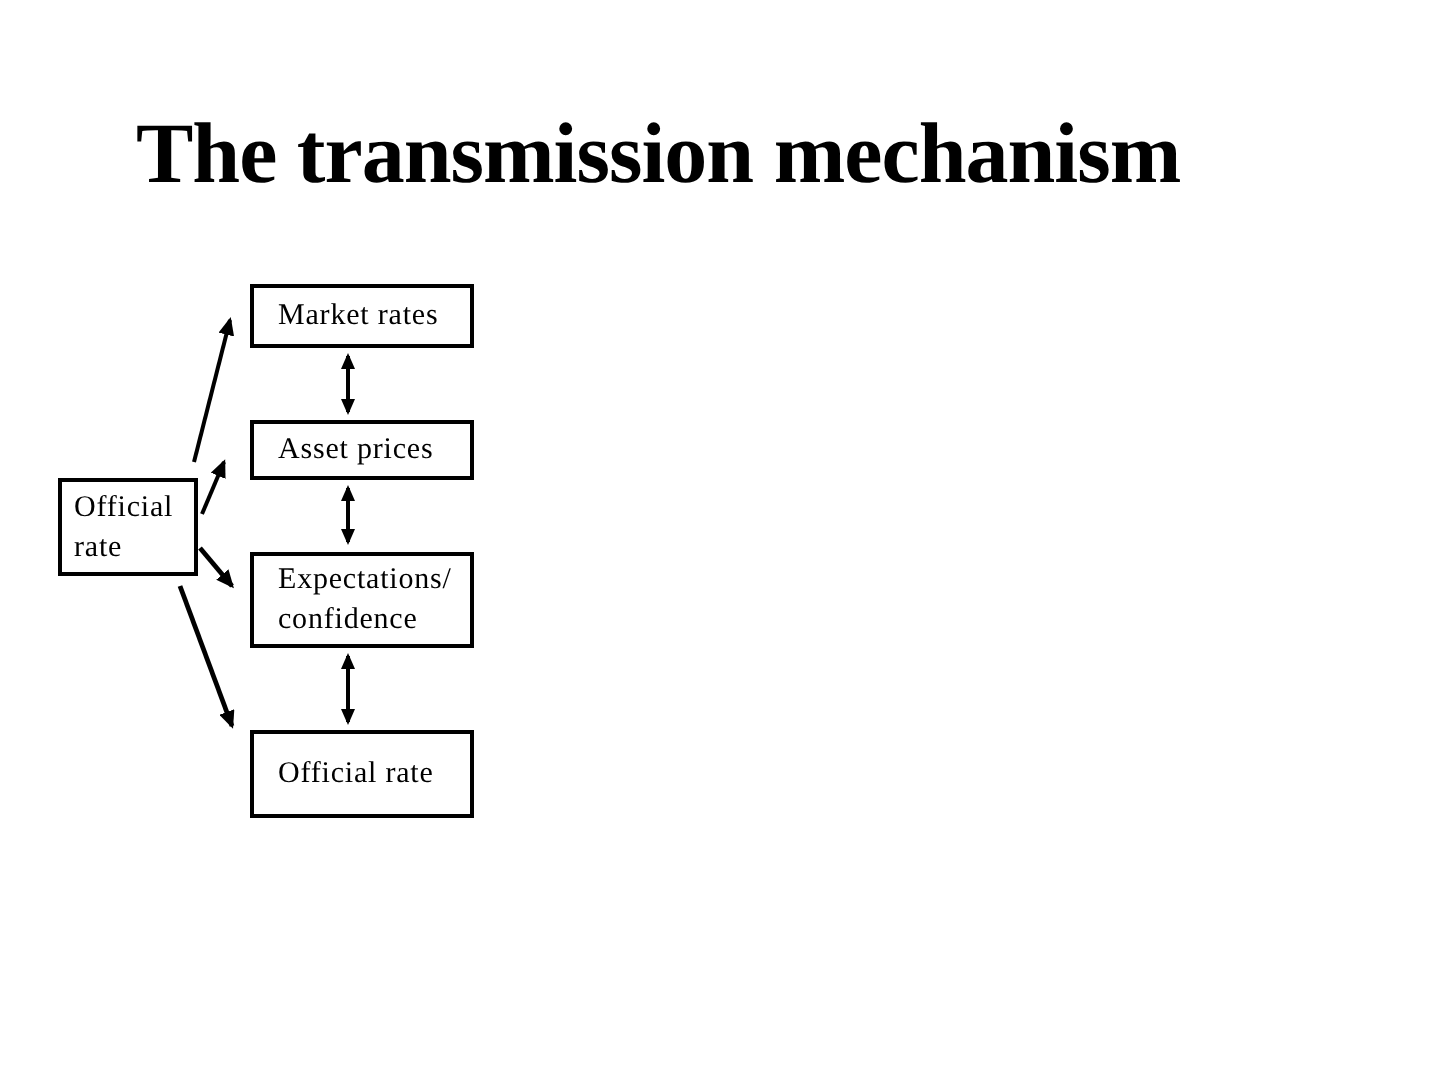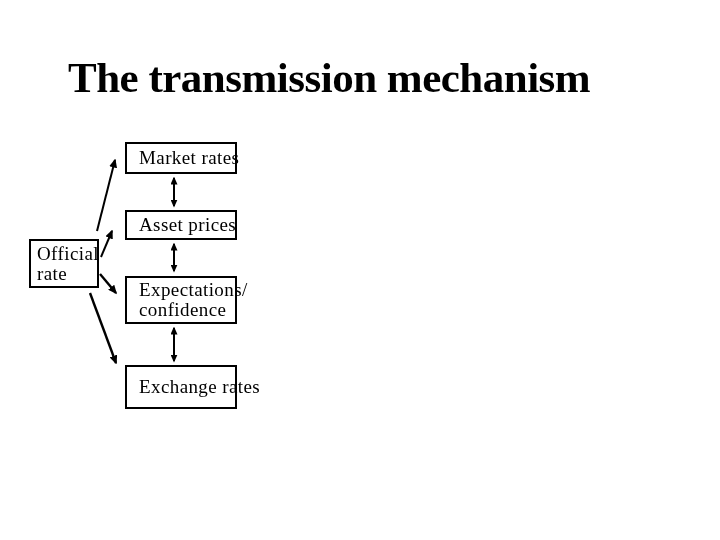--- a/index.html
+++ b/index.html
@@ -31,21 +31,21 @@
   .dbox {
     position: absolute;
     box-sizing: border-box;
     border: 2px solid #000000;
     background: #ffffff;
     display: flex;
     flex-direction: column;
     justify-content: center;
     padding-left: 12px;
     padding-right: 2px;
-    font-size: 19px;
+    font-size: 15px;
     line-height: 20px;
     letter-spacing: 0.4px;
     white-space: nowrap;
   }
   .box-market    { left: 113px; top: 142px; width: 112px; height: 32px; }
   .box-asset     { left: 113px; top: 210px; width: 112px; height: 30px; }
   .box-expect    { left: 113px; top: 276px; width: 112px; height: 48px; }
   .box-exchange  { left: 113px; top: 365px; width: 112px; height: 44px; }
   .box-official  { left: 17px;  top: 239px; width: 70px;  height: 49px; padding-left: 6px; justify-content: center; }
   .arrow-layer {
@@ -96,16 +96,16 @@
   <div class="dbox box-asset">
     <span>Asset prices</span>
   </div>
 
   <div class="dbox box-expect">
     <span>Expectations/</span>
     <span>confidence</span>
   </div>
 
   <div class="dbox box-exchange">
-    <span>Exchange rates</span>
+    <span>Official rate</span>
   </div>
 
 </div>
 
 </body></html>

